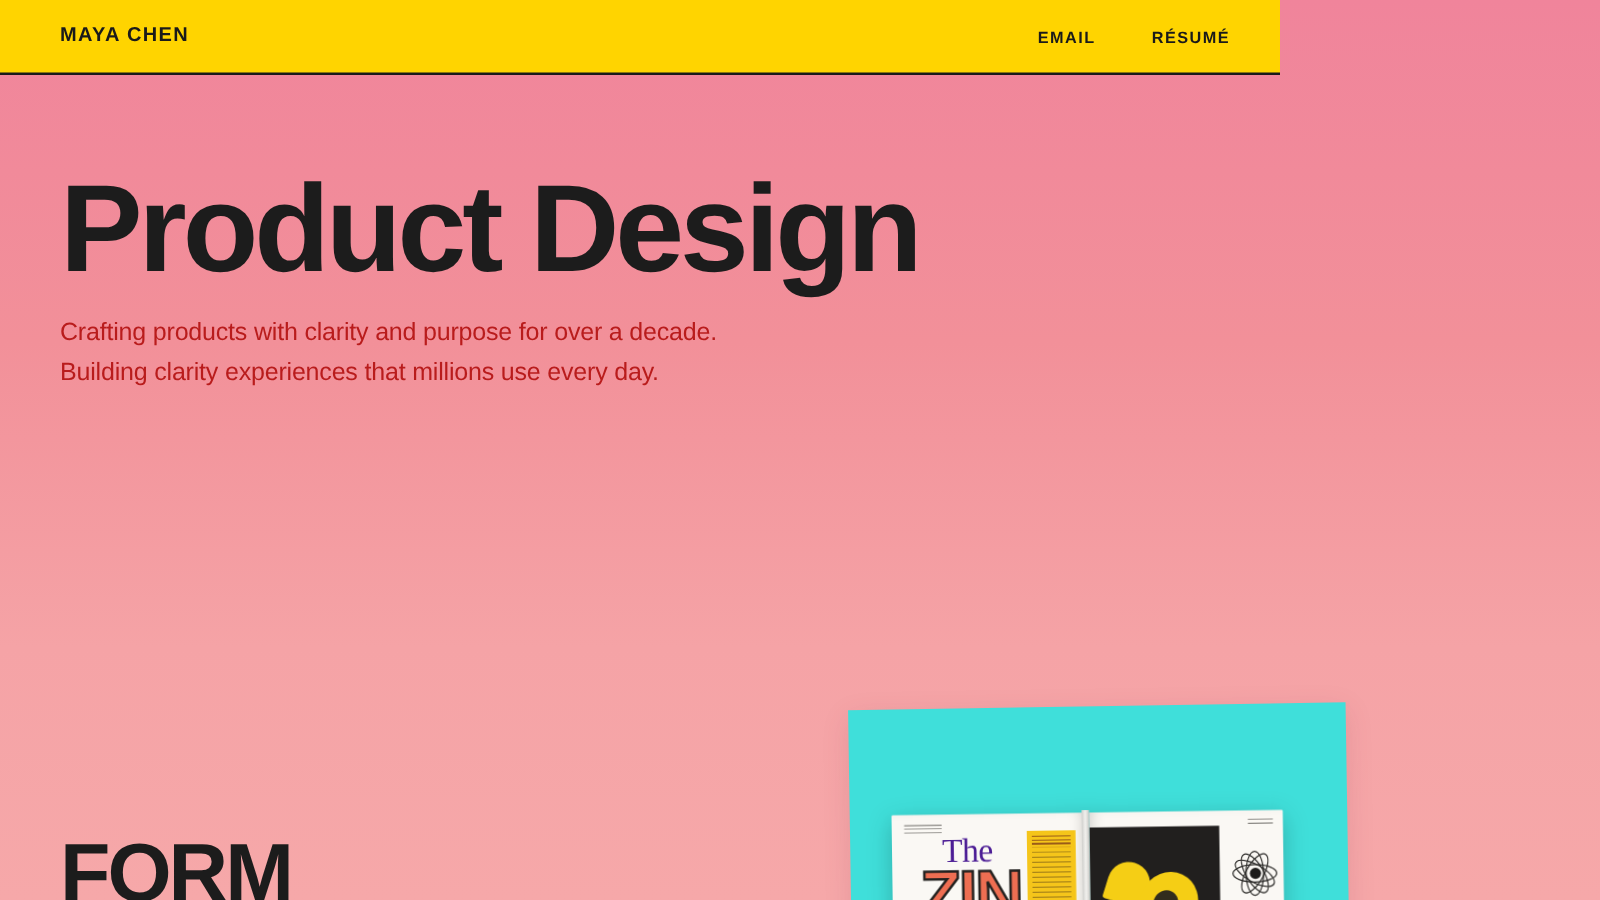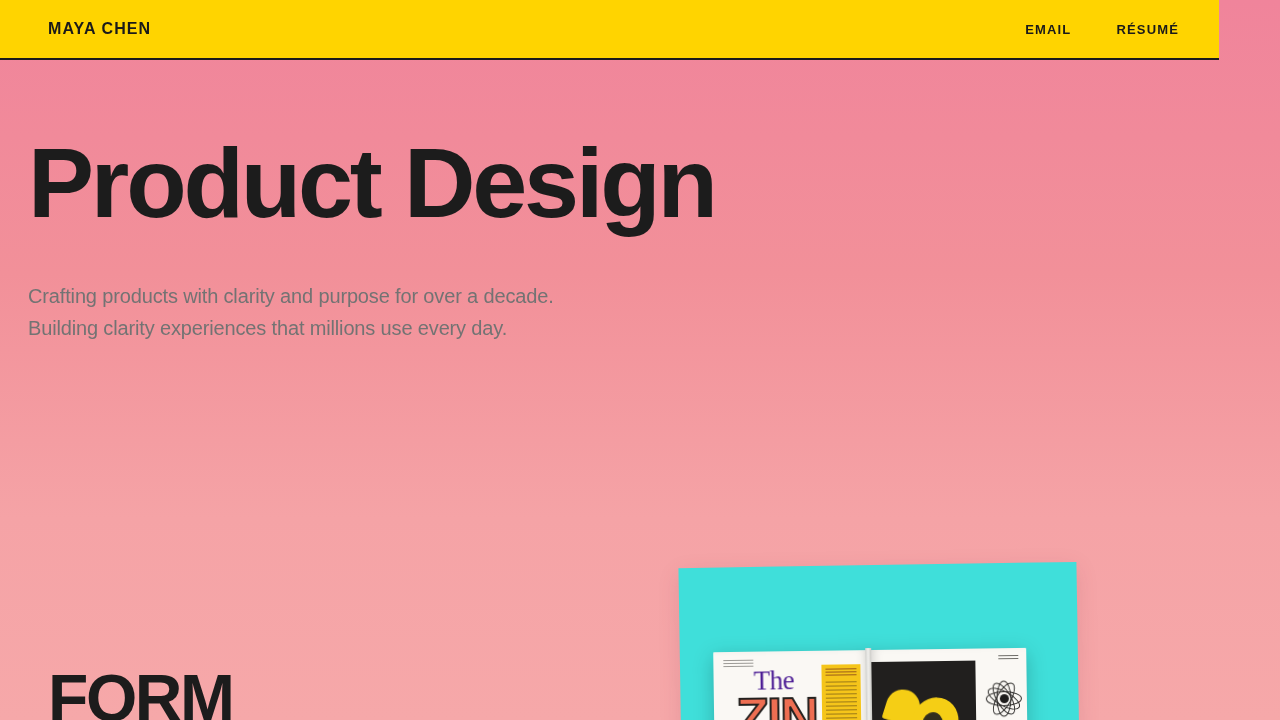--- a/index.html
+++ b/index.html
@@ -14,21 +14,21 @@
   body {
     font-family:"Liberation Sans", sans-serif;
     background:linear-gradient(180deg, #F0849B 0%, #F29099 38%, #F5A3A6 72%, #F6A8A9 100%);
     position:relative;
   }
 
   
   .site-header {
     position:absolute;
     top:0; left:0;
-    width:1219px;
+    width:1024px;
     height:60px;
     background:#FFD400;
     border-bottom:2px solid #1A1A1A;
     display:flex;
     align-items:center;
     justify-content:space-between;
     padding:0 40px 0 48px;
     z-index:30;
   }
 
@@ -56,45 +56,45 @@
     line-height:1;
     white-space:nowrap;
     cursor:pointer;
   }
 
   
   .hero {
     position:absolute;
     top:60px; left:0;
     width:1280px;
-    padding:74px 0 0 28px;
+    padding:74px 0 0 48px;
     z-index:20;
   }
 
   .hero-title {
     font-size:99px;
     font-weight:bold;
     letter-spacing:-3.2px;
     line-height:0.985;
     color:#1C1C1C;
     white-space:nowrap;
   }
 
   .hero-title .line { display:block; }
 
   .amp {
     color:#4A3530;
     letter-spacing:-1px;
   }
 
   .hero-sub {
-    margin-top:48px;
+    margin-top:18px;
     font-size:20px;
     line-height:1.6;
-    color:#737373;
+    color:#b91c1c;
     letter-spacing:-0.15px;
   }
   .hero-sub .sub-line { display:block; }
 
   
   .section-word {
     position:absolute;
     left:48px;
     top:665px;
     font-size:66px;

